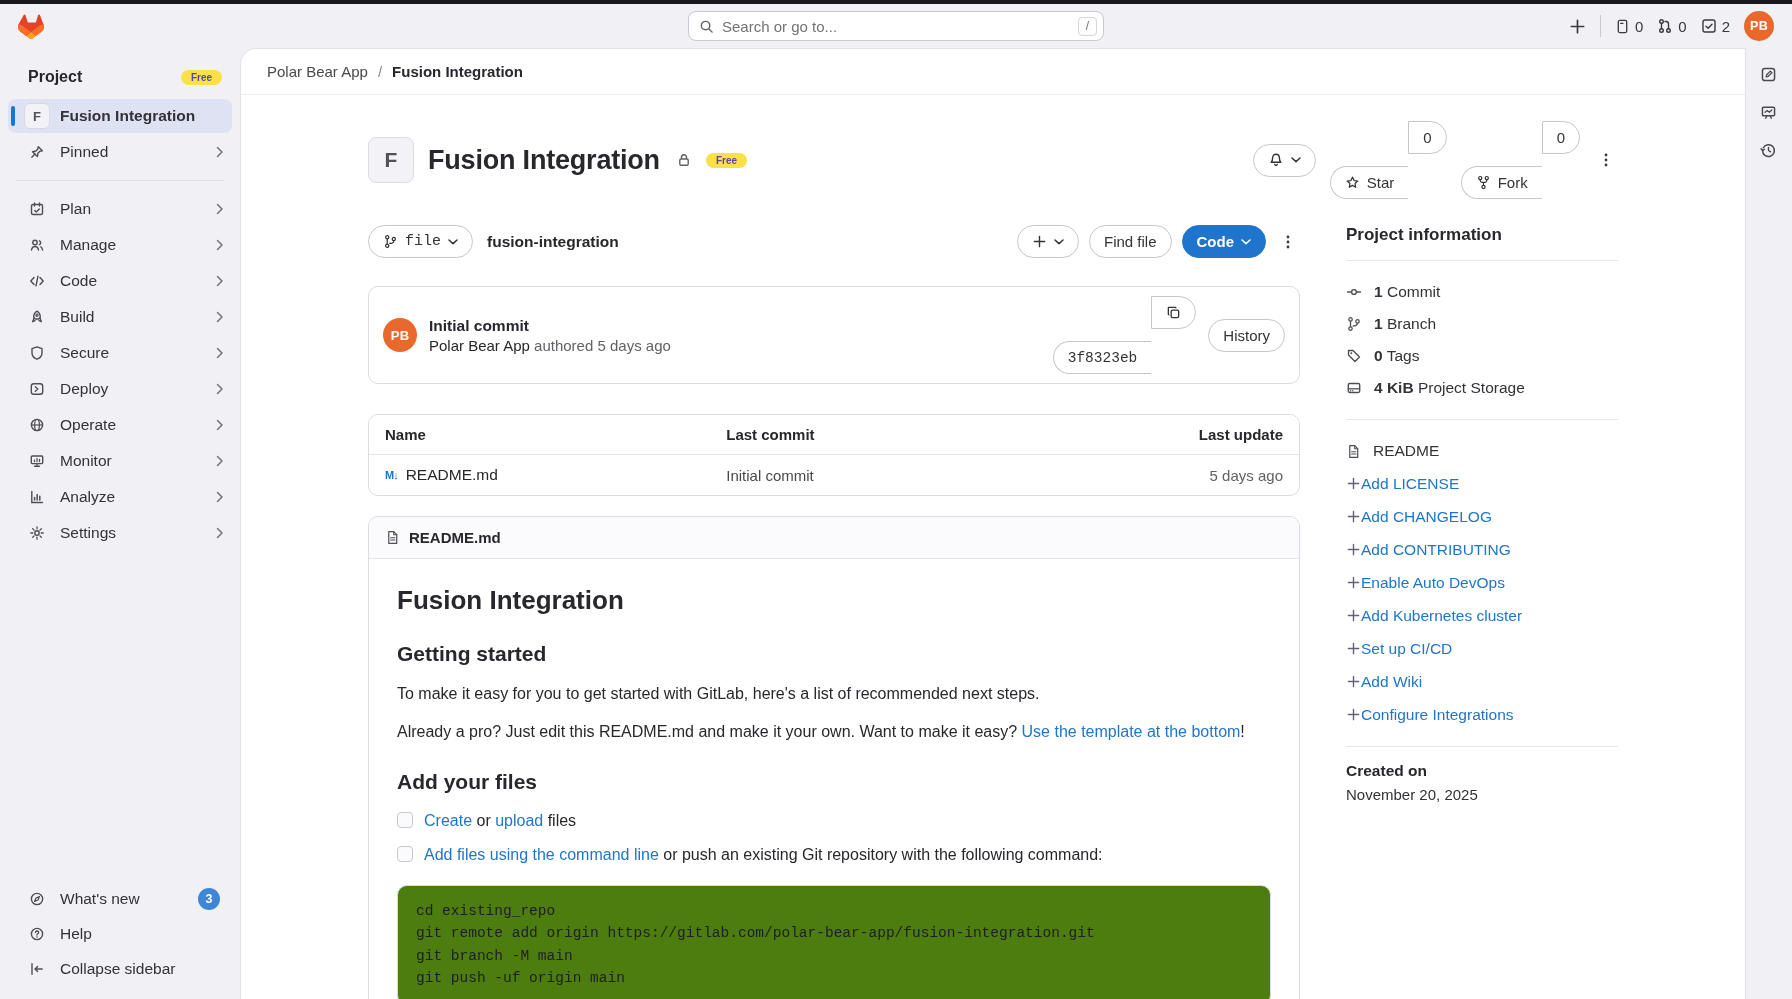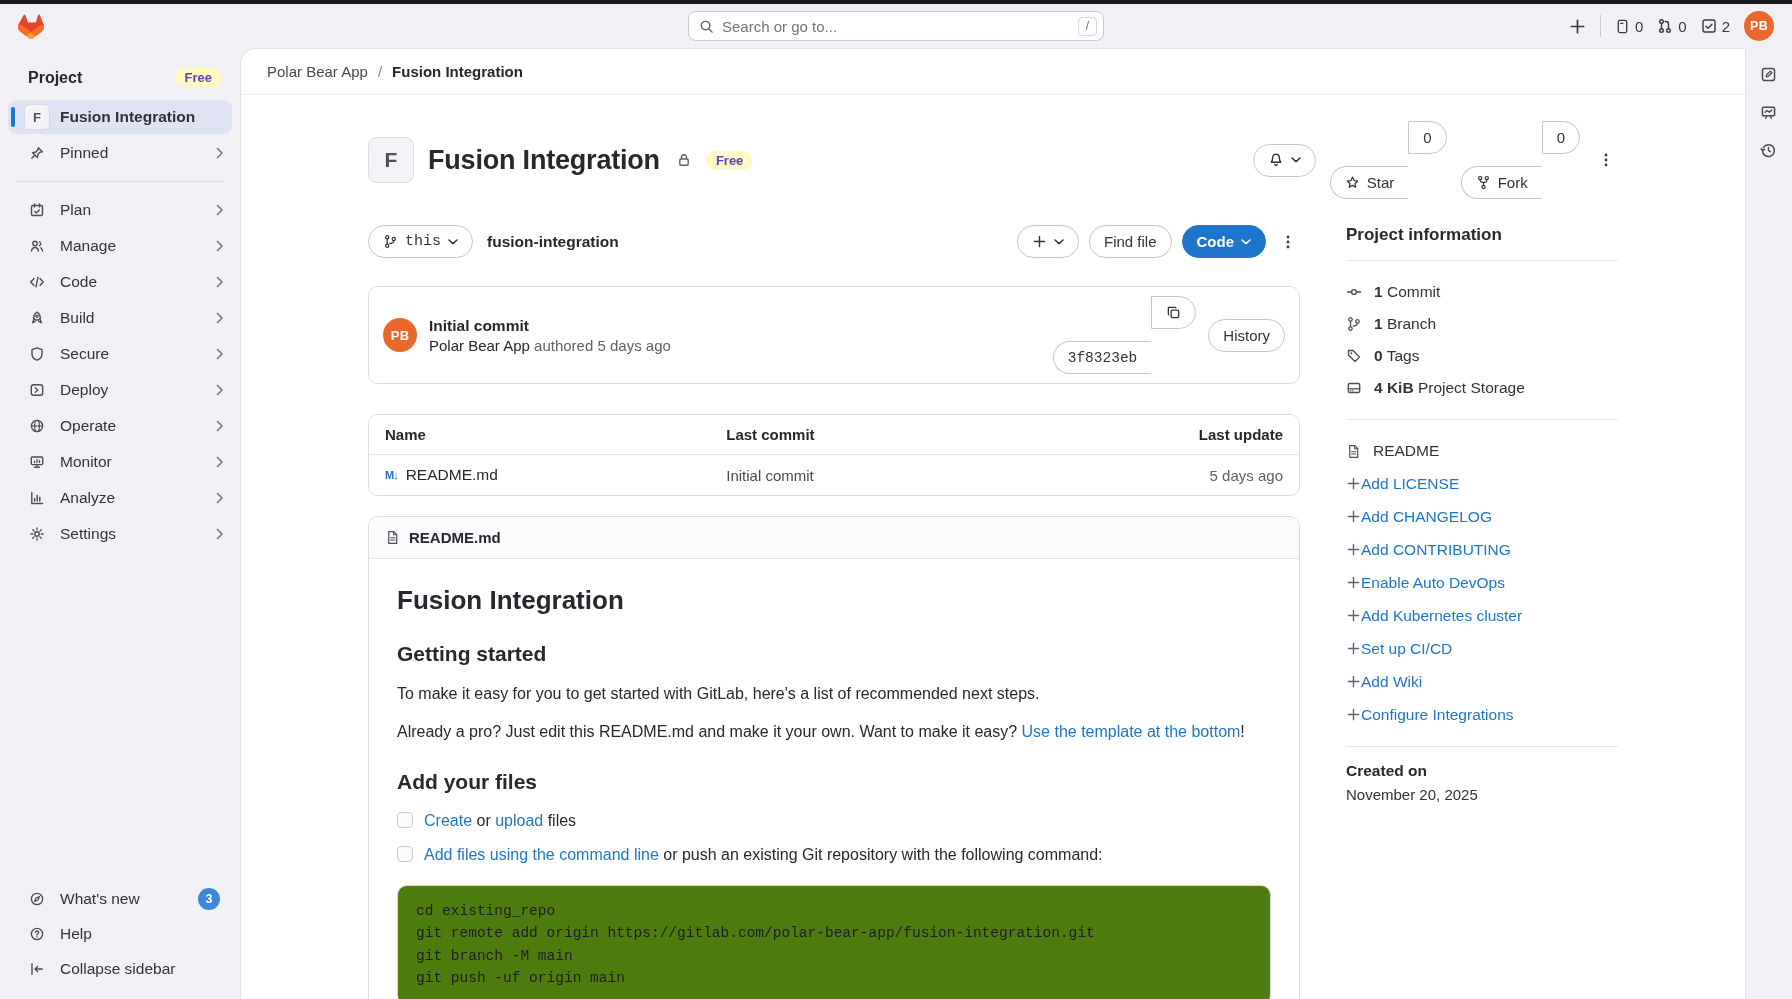--- a/index.html
+++ b/index.html
@@ -26,21 +26,21 @@
     display:flex; align-items:center; justify-content:center; border:none; cursor:pointer; letter-spacing:.3px; }
 
   
   .shell { display:flex; height:951px; }
   .sidebar { width:240px; flex-shrink:0; display:flex; flex-direction:column; padding-top:16px; }
   .card { flex:1; margin-right:46px; background:#fff; border:1px solid #e2e1e8; border-bottom:none; border-radius:16px 0 0 0; overflow:hidden; }
 
   
   .sb-head { display:flex; align-items:center; justify-content:space-between; padding:4px 18px 12px 18px;margin-left:10px; }
   .sb-title { font-weight:700; font-size:16px; color:#28272d; }
-  .pill { background:#fef9c3; color:#5943b6; font-size:13px; font-weight:600; padding:2px 10px; border-radius:10px; }
+  .pill { background:#fde047; color:#5943b6; font-size:10px; font-weight:600; padding:2px 10px; border-radius:10px; }
   .sb-item { height:34px; margin:1px 8px; border-radius:8px; display:flex; align-items:center; gap:10px; padding:0 8px 0 12px; cursor:pointer; color:#333238; font-size:15.5px; position:relative; }
   .sb-item.active { background:#dfe2f3; font-weight:700; }
   .sb-item.active::before { content:""; position:absolute; left:3px; top:7px; bottom:7px; width:4px; border-radius:4px; background:#1f75cb; }
   .sb-avatar { width:26px; height:26px; border-radius:6px; background:#f3f2f6; border:1px solid #d9d8df; color:#535158; font-size:13px; font-weight:600; display:flex; align-items:center; justify-content:center; margin-left:4px; }
   .sb-ic { width:26px; display:flex; justify-content:center; color:#4f4e56; margin-left:4px; }
   .chev { margin-left:auto; color:#737278; display:flex; }
   .sb-sep { height:1px; background:#dddce3; margin:10px 16px; }
   .sb-footer { margin-top:auto; padding-bottom:12px; }
   .badge-blue { margin-left:auto; min-width:22px; height:22px; border-radius:11px; background:#3f87d6; color:#fff; font-size:12.5px; font-weight:600; display:flex; align-items:center; justify-content:center; margin-right:4px; }
 
@@ -450,21 +450,21 @@
 
         <div class="main-col">
           <div class="repo-toolbar">
             <button class="btn">
               <svg viewBox="0 0 16 16" width="15" height="15">
                   <circle cx="4.5" cy="3.4" r="1.7" fill="none" stroke="currentColor" stroke-width="1.3"></circle>
                   <circle cx="4.5" cy="12.6" r="1.7" fill="none" stroke="currentColor" stroke-width="1.3"></circle>
                   <circle cx="11.5" cy="5.4" r="1.7" fill="none" stroke="currentColor" stroke-width="1.3"></circle>
                   <path d="M4.5 5.1v5.8M11.5 7.1c0 2.2-2.6 3-4.9 3" fill="none" stroke="currentColor" stroke-width="1.3"></path>
                 </svg>
-              <span class="mono">this</span>
+              <span class="mono">file</span>
               <svg viewBox="0 0 10 6" width="10" height="6">
                   <polyline points="1,1 5,4.6 9,1" fill="none" stroke="currentColor" stroke-width="1.5" stroke-linecap="round" stroke-linejoin="round"></polyline>
                 </svg>
             </button>
             <span class="repo-slug">fusion-integration</span>
             <div class="spacer"></div>
             <button class="btn">
               <svg viewBox="0 0 16 16" width="15" height="15">
                   <path d="M8 2.5v11M2.5 8h11" fill="none" stroke="currentColor" stroke-width="1.5" stroke-linecap="round"></path>
                 </svg>

